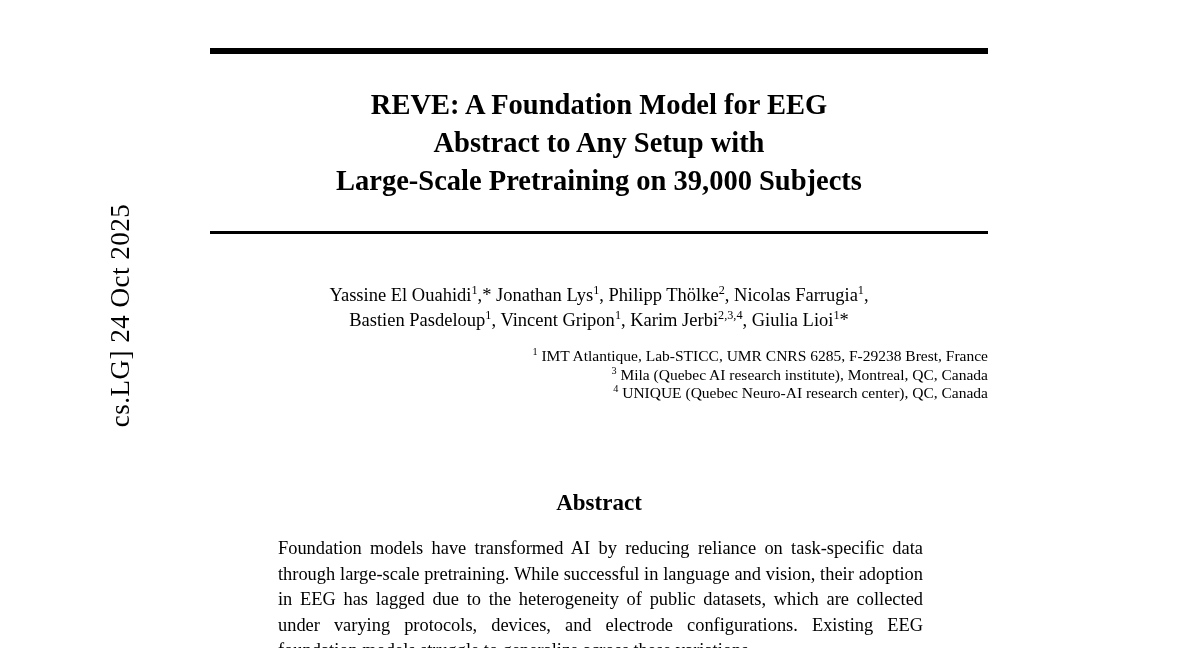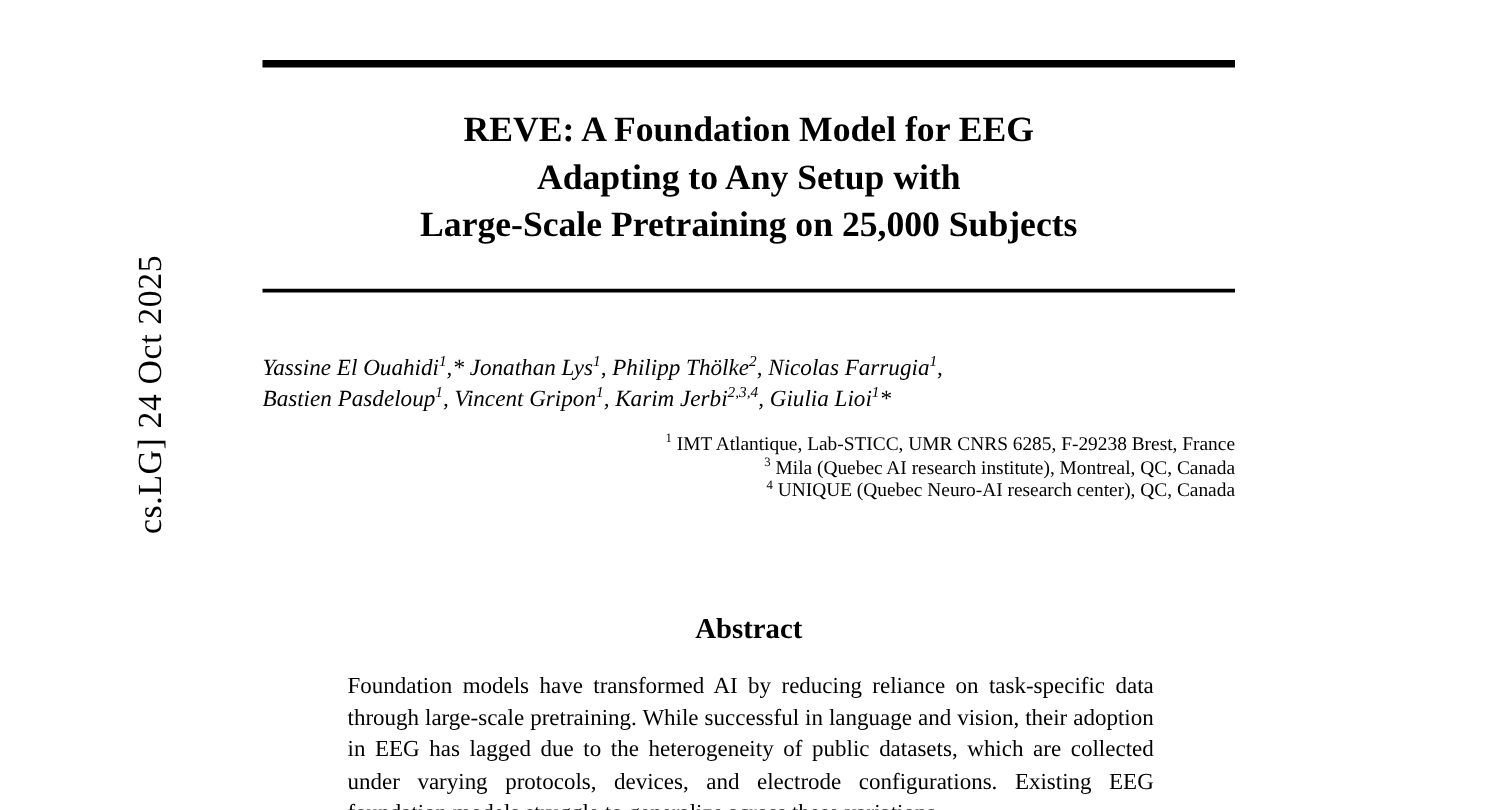--- a/index.html
+++ b/index.html
@@ -75,23 +75,23 @@
     font-size: 28.5px;
     line-height: 38px;
   }
   #title .tline { display: block; text-align: center; }
 
   #authors {
     position: absolute;
     left: 0;
     top: 283px;
     width: 778px;
+    text-align: center;
     font-size: 18.5px;
     line-height: 25px;
-    font-style: italic;
   }
   #authors .aline { display: block; }
 
   sup {
     font-size: 0.66em;
     vertical-align: super;
     line-height: 0;
   }
 
   #affiliations {
@@ -132,22 +132,22 @@
 <div id="arxiv-stamp">
   <div class="stamp-text">cs.LG]  24 Oct 2025</div>
 </div>
 
 <div id="page">
 
   <div class="rule-top"></div>
 
   <div id="title">
     <span class="tline">REVE: A Foundation Model for EEG</span>
-    <span class="tline">Adapting to Any Setup with</span>
-    <span class="tline">Large-Scale Pretraining on 25,000 Subjects</span>
+    <span class="tline">Abstract to Any Setup with</span>
+    <span class="tline">Large-Scale Pretraining on 39,000 Subjects</span>
   </div>
 
   <div class="rule-bottom"></div>
 
   <div id="authors">
     <span class="aline">Yassine El Ouahidi<sup>1</sup>,* Jonathan Lys<sup>1</sup>, Philipp Thölke<sup>2</sup>, Nicolas Farrugia<sup>1</sup>,</span>
     <span class="aline">Bastien Pasdeloup<sup>1</sup>, Vincent Gripon<sup>1</sup>, Karim Jerbi<sup>2,3,4</sup>, Giulia Lioi<sup>1</sup>*</span>
   </div>
 
   <div id="affiliations">

